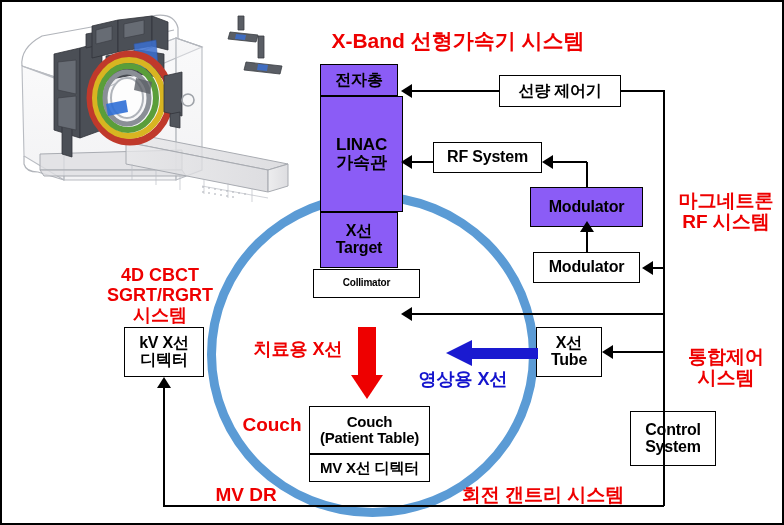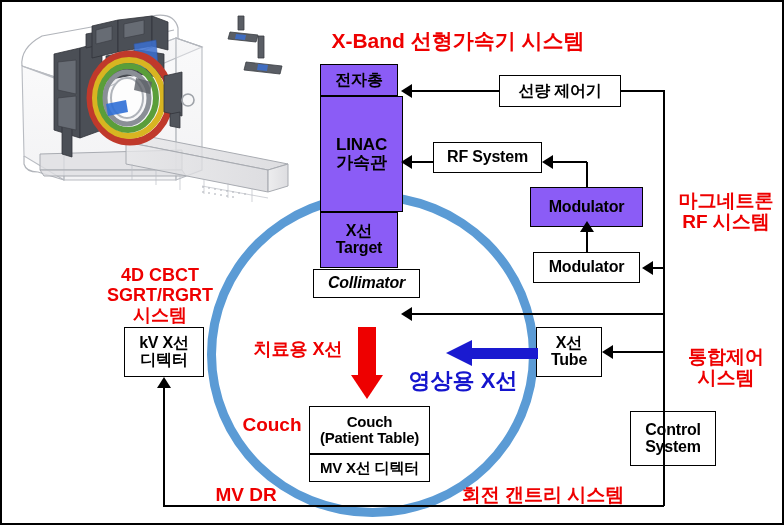--- a/index.html
+++ b/index.html
@@ -192,21 +192,21 @@
   <div id="gantry-circle" style="left:205px;top:190px;width:313px;height:307px;"></div>
 
   <div class="box peach" style="left:318px;top:62px;width:78px;height:32px;font-size:16px;">전자총</div>
 
   <div class="box peach" style="left:318px;top:94px;width:83px;height:116px;font-size:17px;white-space:pre-line;">LINAC
 가속관</div>
 
   <div class="box peach" style="left:318px;top:210px;width:78px;height:56px;font-size:16px;white-space:pre-line;">X선
 Target</div>
 
-  <div class="box" style="left:311px;top:267px;width:107px;height:29px;font-size:16px;font-style:italic;">Collimator</div>
+  <div class="box" style="left:311px;top:267px;width:107px;height:29px;font-size:10px;">Collimator</div>
 
 
   <div class="box" style="left:497px;top:73px;width:122px;height:32px;font-size:16px;">선량 제어기</div>
 
   <div class="box" style="left:431px;top:140px;width:109px;height:31px;font-size:16px;">RF System</div>
 
   <div class="box peach" style="left:528px;top:185px;width:113px;height:40px;font-size:16px;">Modulator</div>
 
   <div class="box" style="left:531px;top:250px;width:107px;height:31px;font-size:16px;">Modulator</div>
 
@@ -270,21 +270,21 @@
 
   <div class="lab red" style="left:667px;top:344px;width:114px;font-size:19px;">통합제어
 시스템</div>
 
   <div class="lab red" style="left:97px;top:244px;width:122px;font-size:18px;margin-top:19px;">4D CBCT
 SGRT/RGRT
 시스템</div>
 
   <div class="lab red" style="left:240px;top:337px;width:112px;font-size:18px;">치료용 X선</div>
 
-  <div class="lab blue" style="left:405px;top:367px;width:112px;font-size:22px;">영상용 X선</div>
+  <div class="lab blue" style="left:405px;top:367px;width:112px;font-size:18px;">영상용 X선</div>
 
   <div class="lab red" style="left:234px;top:412px;width:72px;font-size:19px;">Couch</div>
 
   <div class="lab red" style="left:437px;top:482px;width:208px;font-size:19px;">회전 갠트리 시스템</div>
 
   <div class="lab red" style="left:203px;top:482px;width:82px;font-size:19px;">MV DR</div>
 
 </div>
 
 </body></html>

